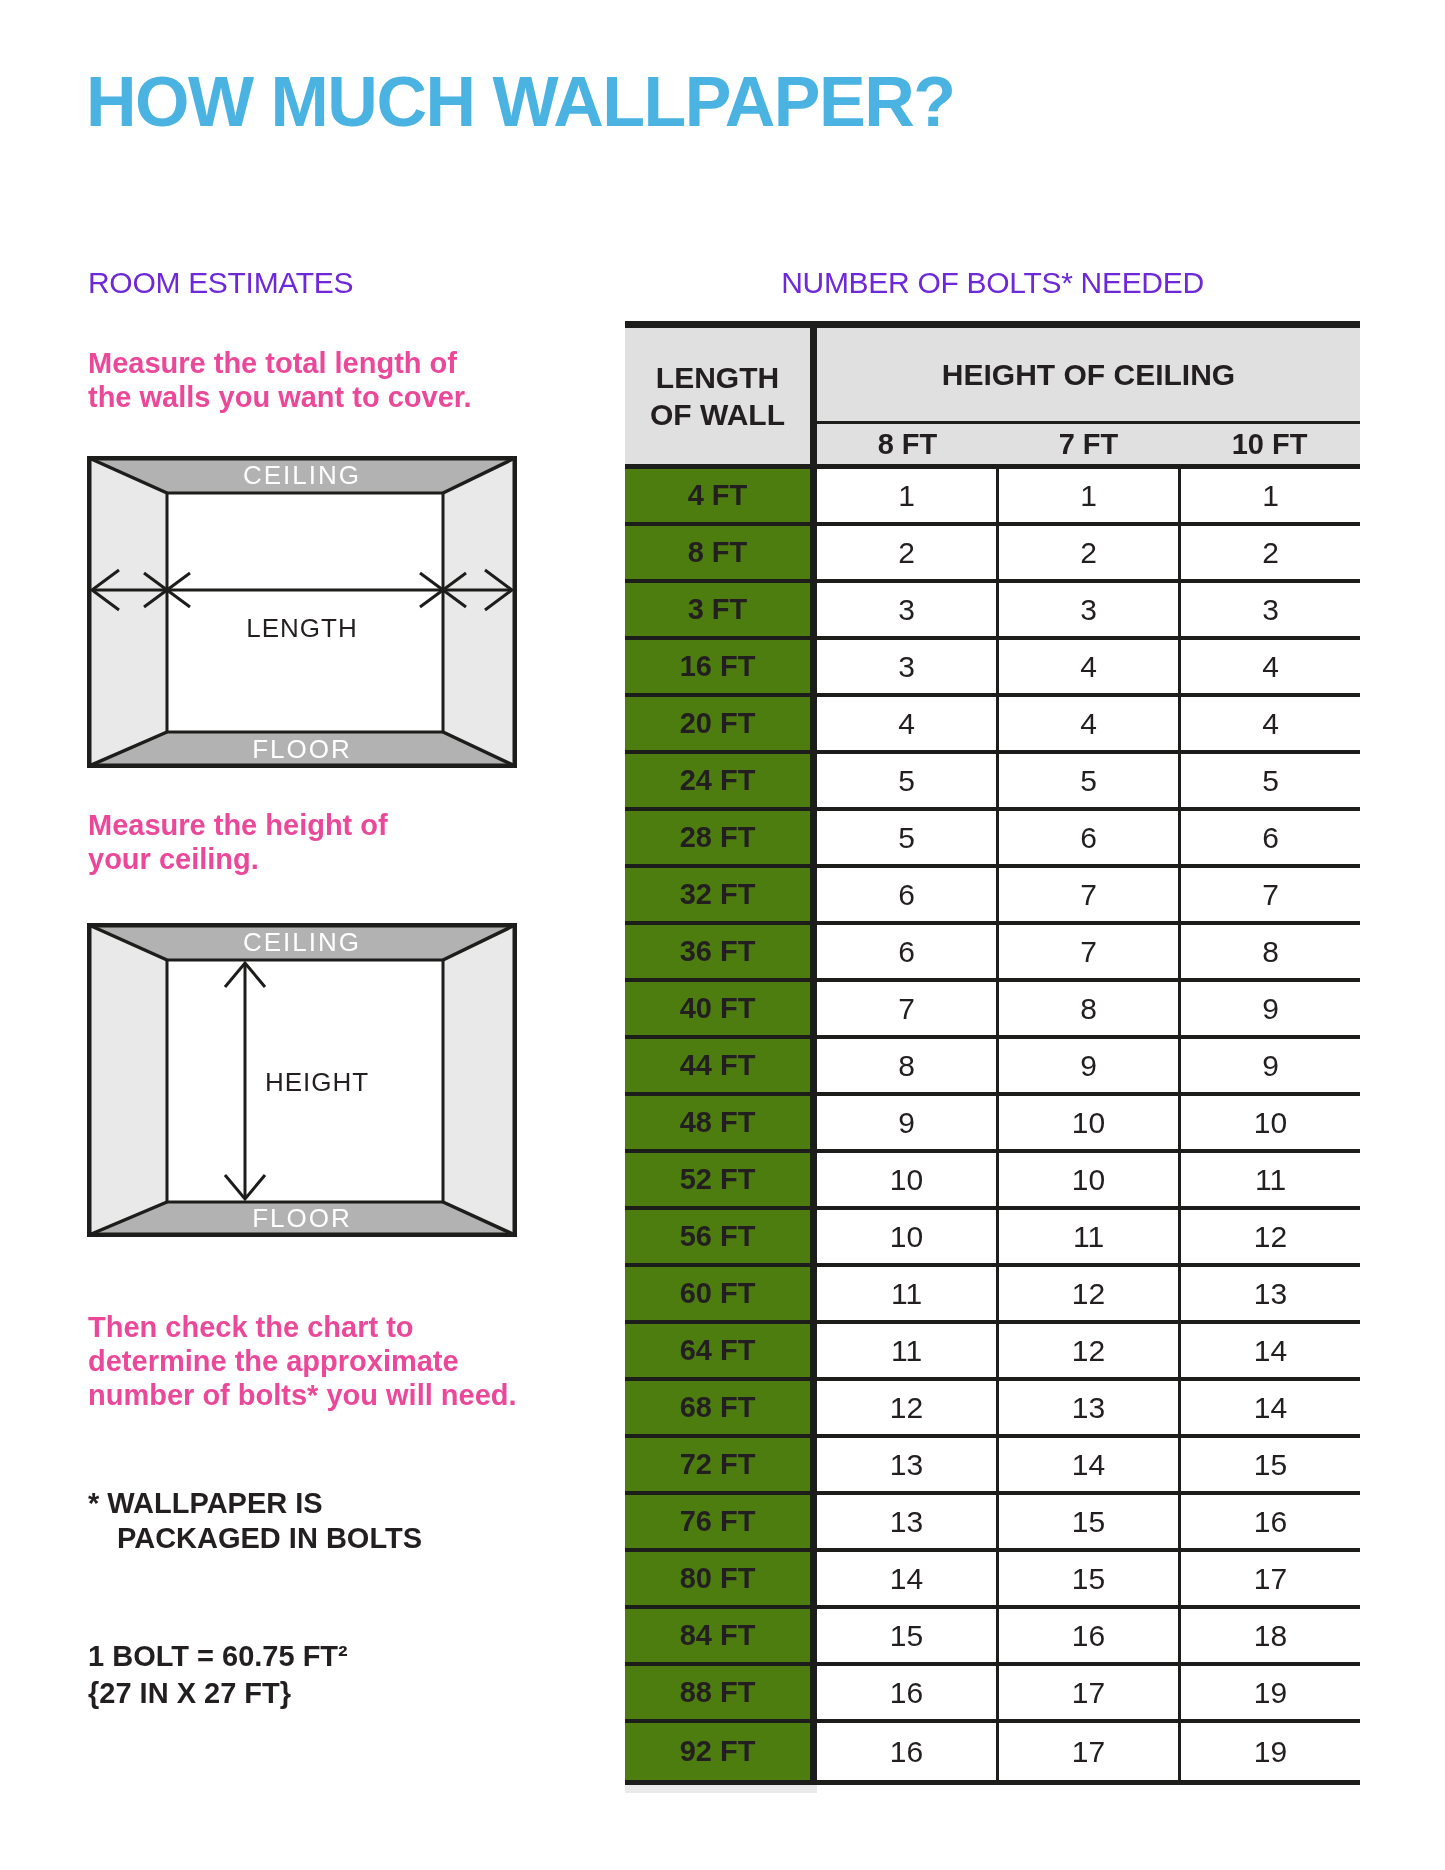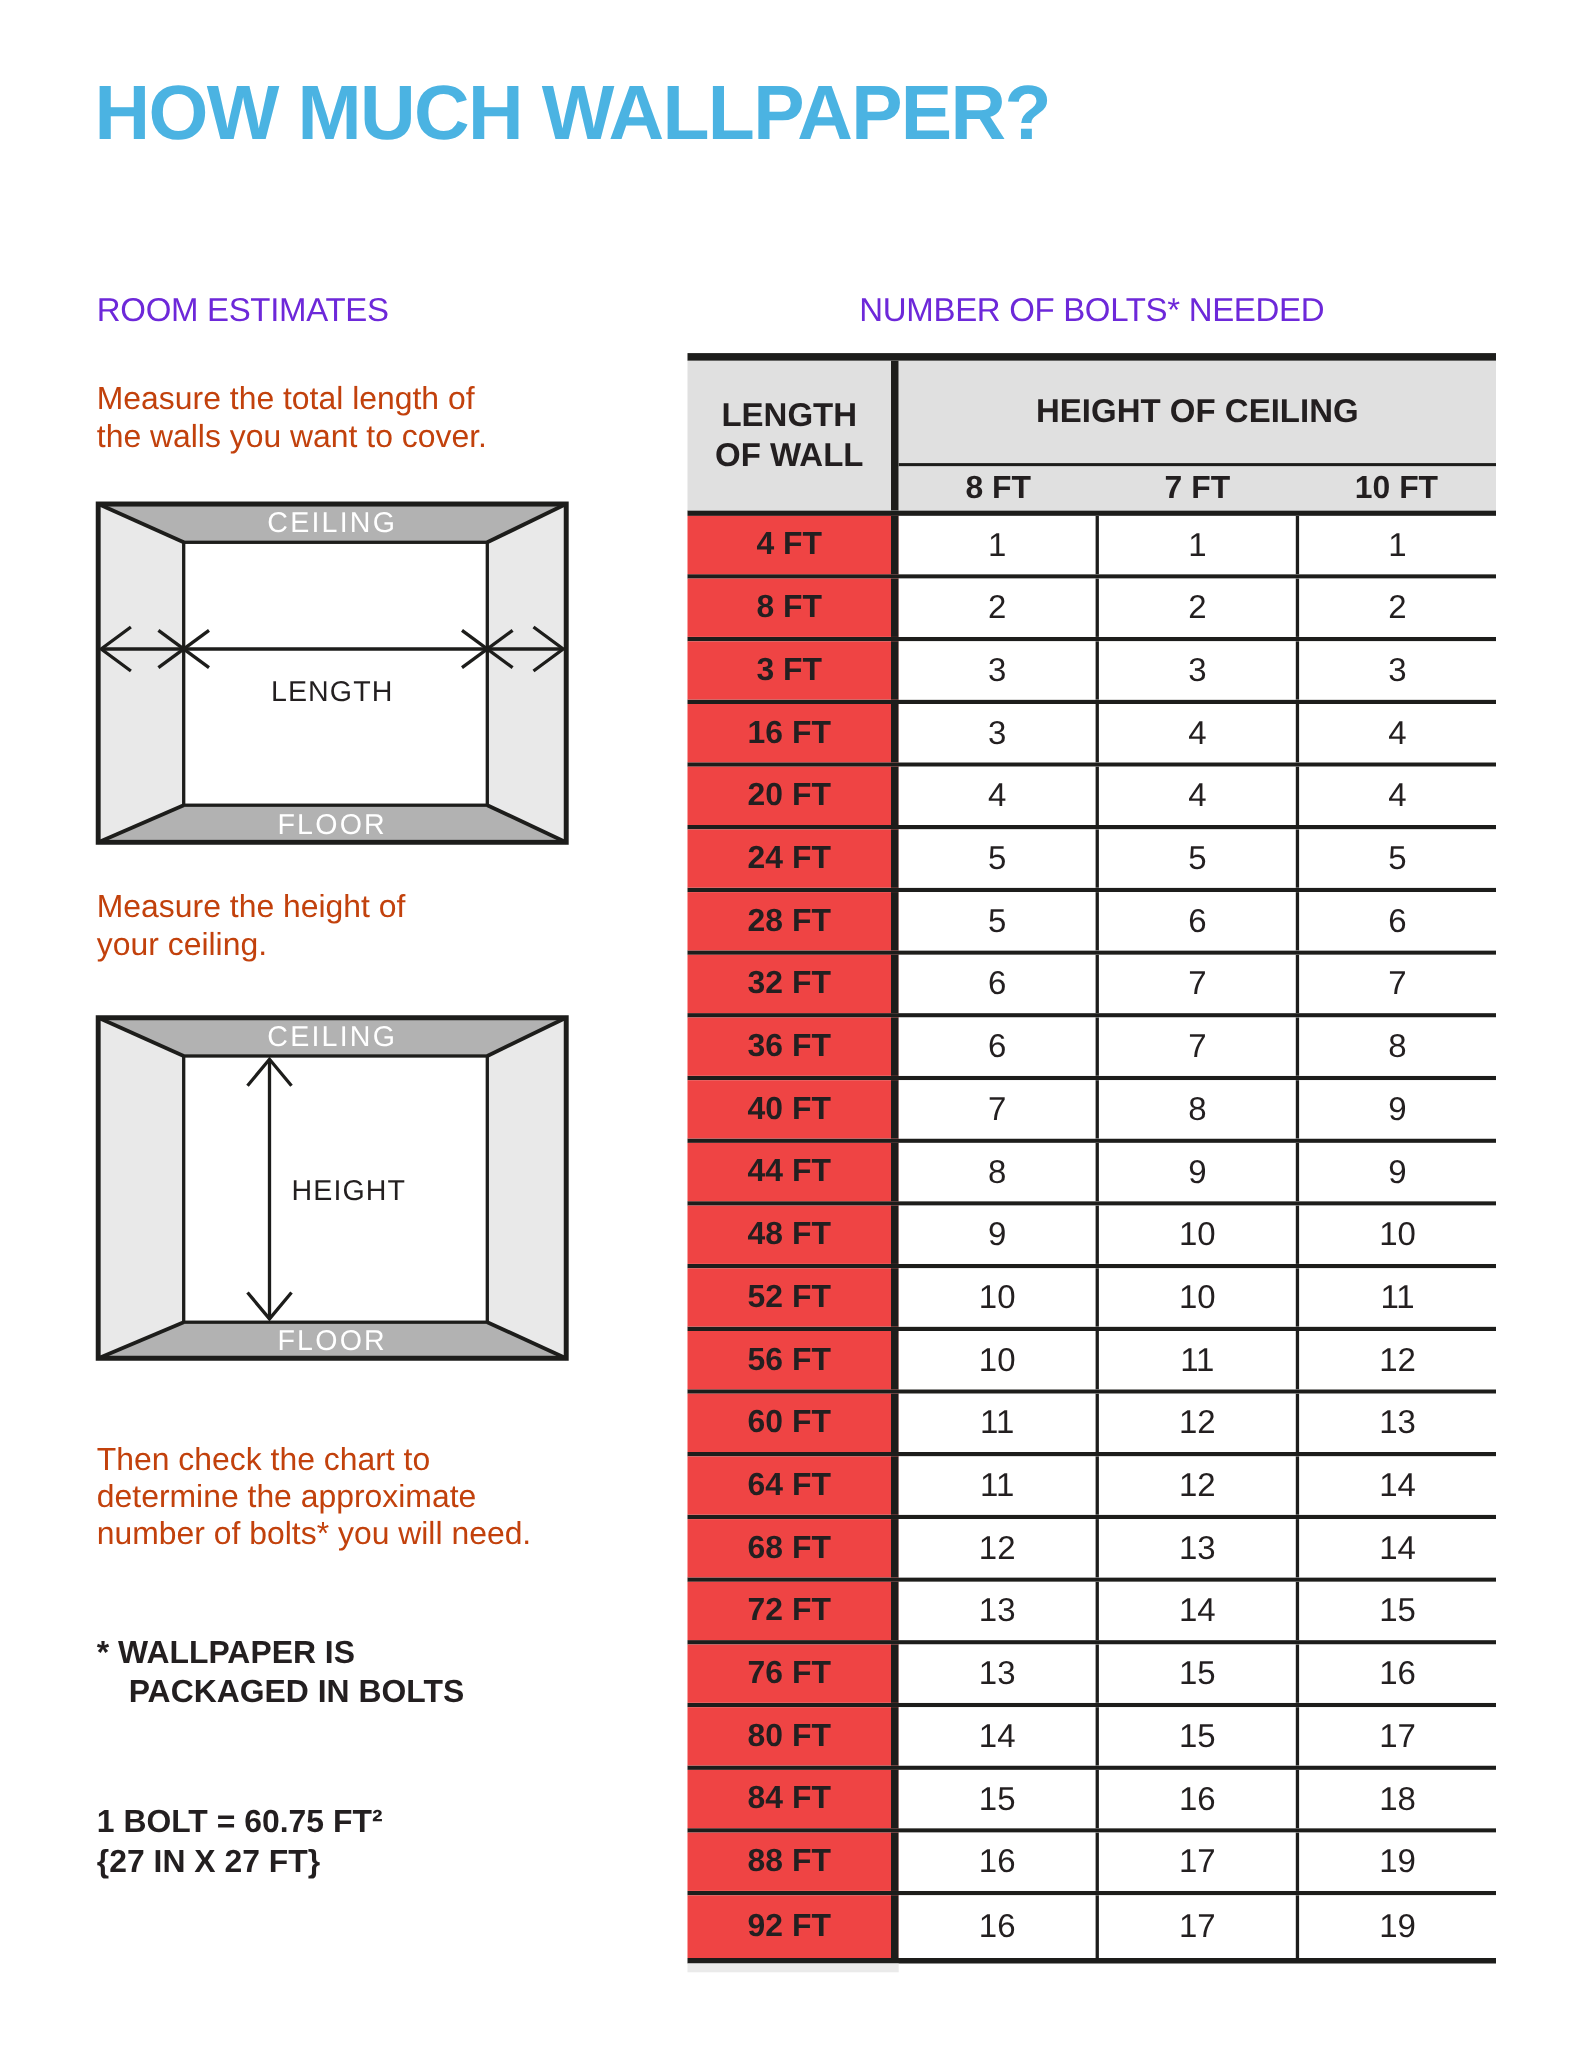--- a/index.html
+++ b/index.html
@@ -16,21 +16,21 @@
     font-size:70px; font-weight:bold; letter-spacing:-1.5px;
     color:#4bb3e2;
   }
   .section-heading {
     font-size:30px; font-weight:normal; color:#6d28d9; letter-spacing:-0.3px;
   }
   .heading-left { position:absolute; left:88px; top:266px; }
   .heading-right { position:absolute; left:625px; top:266px; width:735px; text-align:center; }
 
   
-  .body-text { font-size:29px; line-height:34px; color:#c2410c; }
+  .body-text { font-size:29px; line-height:34px; color:#ec4899;font-weight:bold; }
   .p1 { position:absolute; left:88px; top:346px; }
   .p2 { position:absolute; left:88px; top:808px; }
   .p3 { position:absolute; left:88px; top:1310px; }
 
   .footnote { position:absolute; left:88px; top:1486px; font-size:29px; font-weight:bold; line-height:35px; }
   .footnote .indent { padding-left:29px; }
 
   .bolt-info { position:absolute; left:88px; top:1638px; font-size:29px; font-weight:bold; line-height:37px; }
 
   
@@ -52,21 +52,21 @@
     height:96px; background:#e0e0e0; display:flex; align-items:center; justify-content:center;
     font-size:30px; font-weight:bold; border-bottom:3px solid #1d1d1b;
   }
   .t-subrow { height:40px; background:#e0e0e0; display:flex; }
   .t-subcell { flex:1; display:flex; align-items:center; justify-content:center;
     font-size:29px; font-weight:bold; }
   .t-body { border-bottom:5px solid #1d1d1b; }
   .t-row { display:flex; height:57px; border-bottom:4px solid #1d1d1b; }
   .t-row:last-child { border-bottom:none; height:57px; }
   .t-label {
-    width:192px; background:#ef4444; border-right:7px solid #1d1d1b;
+    width:192px; background:#4d7c0f; border-right:7px solid #1d1d1b;
     display:flex; align-items:center; justify-content:center;
     font-size:29px; font-weight:bold;
   }
   .t-value { flex:1; background:#ffffff; display:flex; align-items:center; justify-content:center;
     font-size:30px; }
   .t-value + .t-value { border-left:3px solid #1d1d1b; }
   .t-stub { width:192px; height:8px; background:#eaeaea; }
 </style>
 </head>
 <body>

